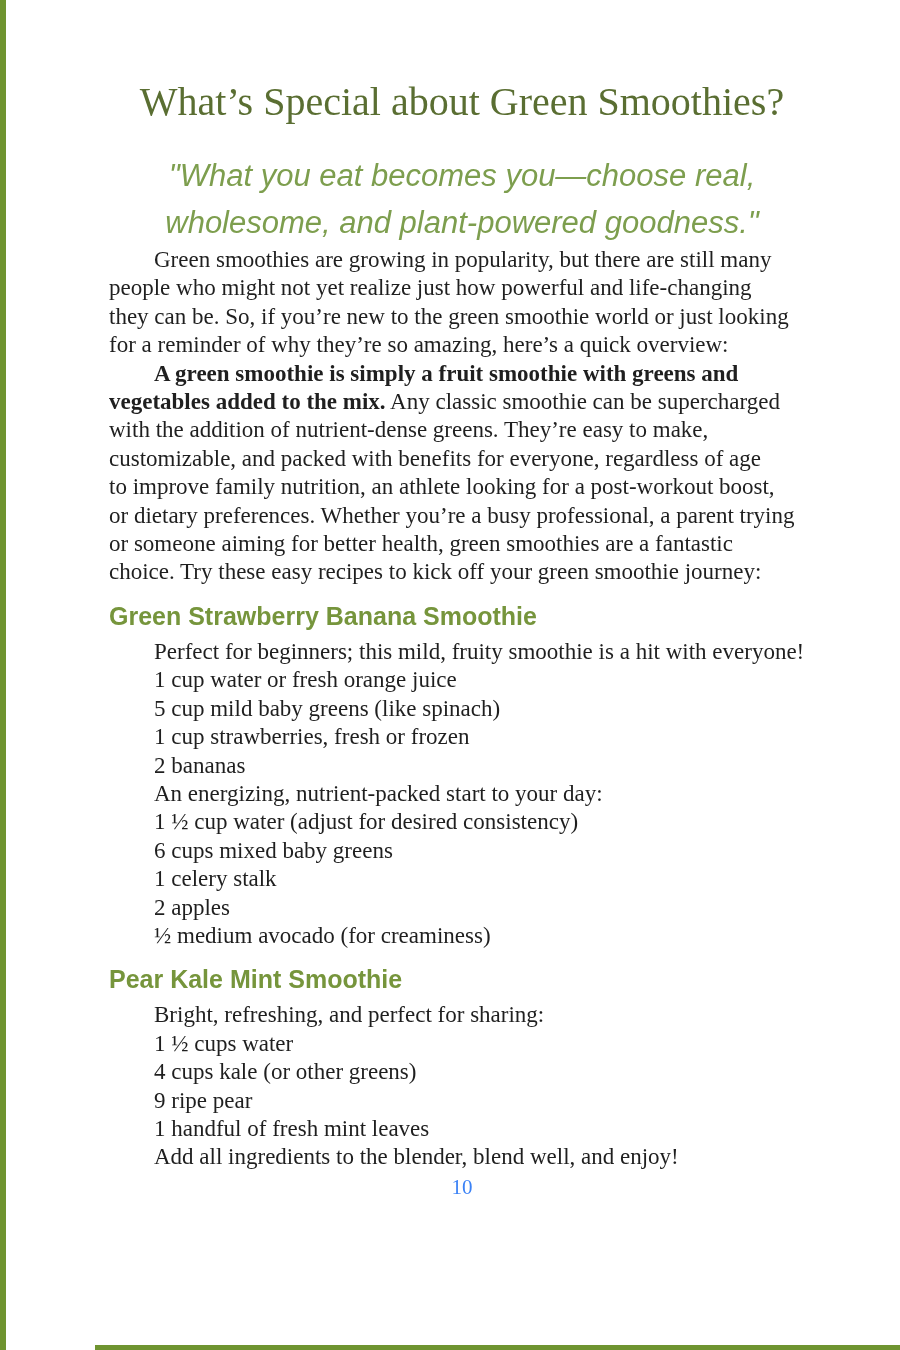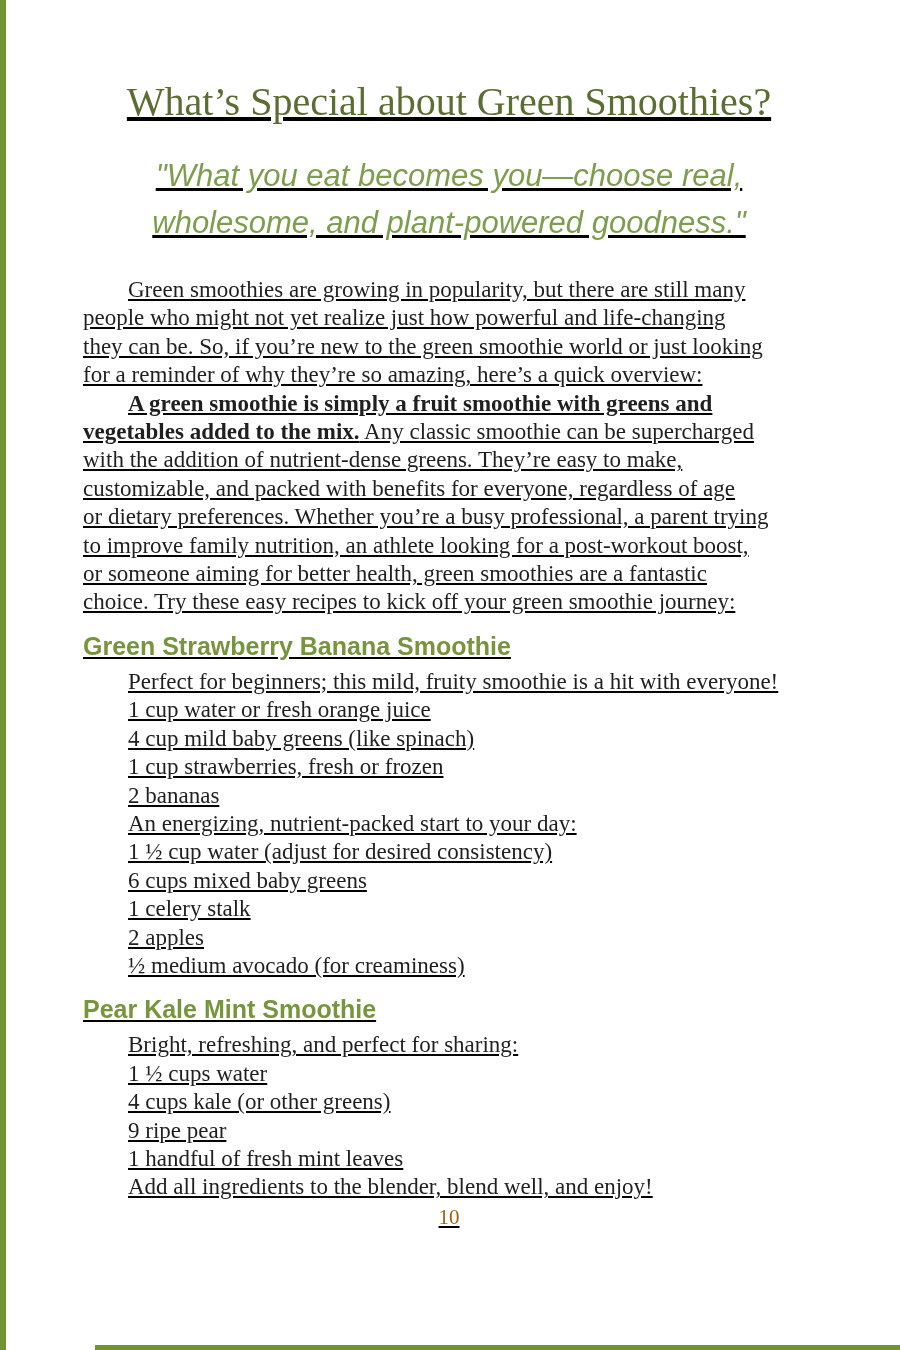--- a/index.html
+++ b/index.html
@@ -22,45 +22,43 @@
     background: var(--border-green, #6f9430);
   }
   .bottom-border {
     position: absolute;
     left: 95px; right: 0; bottom: 0;
     height: 5px;
     background: var(--border-green, #6f9430);
   }
   .content {
     position: absolute;
-    left: 83px;
+    left: 109px;
     right: 85px;
     top: 0;
-    text-decoration: underline;
   }
   .title {
     margin: 76px 0 0 0;
     font-family: "Liberation Serif", serif;
     font-weight: normal;
     font-size: 40px;
     line-height: 52px;
     text-align: center;
     color: var(--title-green, #5a6e32);
   }
   .quote {
     margin-top: 24px;
     font-family: "Liberation Sans", sans-serif;
     font-style: italic;
     font-size: 31px;
     line-height: 47px;
     text-align: center;
     color: var(--quote-green, #7d9e4e);
   }
   .body-content {
-    margin-top: 30px;
     font-size: 23px;
     line-height: 28.4px;
     color: var(--body-text, #1f1f1f);
   }
   .body-line {
     white-space: nowrap;
   }
   .body-line.indent {
     padding-left: 45px;
   }
@@ -79,21 +77,21 @@
   }
   .recipe-line {
     padding-left: 45px;
     white-space: nowrap;
   }
   .page-number {
     margin-top: 2px;
     text-align: center;
     font-size: 21px;
     line-height: 26px;
-    color: #a16207;
+    color: #3b82f6;
   }
 </style>
 </head>
 <body>
 
 <div class="page">
   <div class="left-border"></div>
   <div class="bottom-border"></div>
 
   <div class="content">
@@ -106,28 +104,28 @@
 
     <div class="body-content" id="body-content">
         <div class="body-line indent"><span>Green smoothies are growing in popularity, but there are still many</span></div>
         <div class="body-line"><span>people who might not yet realize just how powerful and life-changing</span></div>
         <div class="body-line"><span>they can be. So, if you’re new to the green smoothie world or just looking</span></div>
         <div class="body-line"><span>for a reminder of why they’re so amazing, here’s a quick overview:</span></div>
         <div class="body-line indent"><b>A green smoothie is simply a fruit smoothie with greens and</b></div>
         <div class="body-line"><b>vegetables added to the mix.</b><span> Any classic smoothie can be supercharged</span></div>
         <div class="body-line"><span>with the addition of nutrient-dense greens. They’re easy to make,</span></div>
         <div class="body-line"><span>customizable, and packed with benefits for everyone, regardless of age</span></div>
+        <div class="body-line"><span>to improve family nutrition, an athlete looking for a post-workout boost,</span></div>
         <div class="body-line"><span>or dietary preferences. Whether you’re a busy professional, a parent trying</span></div>
-        <div class="body-line"><span>to improve family nutrition, an athlete looking for a post-workout boost,</span></div>
         <div class="body-line"><span>or someone aiming for better health, green smoothies are a fantastic</span></div>
         <div class="body-line"><span>choice. Try these easy recipes to kick off your green smoothie journey:</span></div>
         <div class="recipe-heading">Green Strawberry Banana Smoothie</div>
         <div class="recipe-line">Perfect for beginners; this mild, fruity smoothie is a hit with everyone!</div>
         <div class="recipe-line">1 cup water or fresh orange juice</div>
-        <div class="recipe-line">4 cup mild baby greens (like spinach)</div>
+        <div class="recipe-line">5 cup mild baby greens (like spinach)</div>
         <div class="recipe-line">1 cup strawberries, fresh or frozen</div>
         <div class="recipe-line">2 bananas</div>
         <div class="recipe-line">An energizing, nutrient-packed start to your day:</div>
         <div class="recipe-line">1 ½ cup water (adjust for desired consistency)</div>
         <div class="recipe-line">6 cups mixed baby greens</div>
         <div class="recipe-line">1 celery stalk</div>
         <div class="recipe-line">2 apples</div>
         <div class="recipe-line">½ medium avocado (for creaminess)</div>
         <div class="recipe-heading">Pear Kale Mint Smoothie</div>
         <div class="recipe-line">Bright, refreshing, and perfect for sharing:</div>

